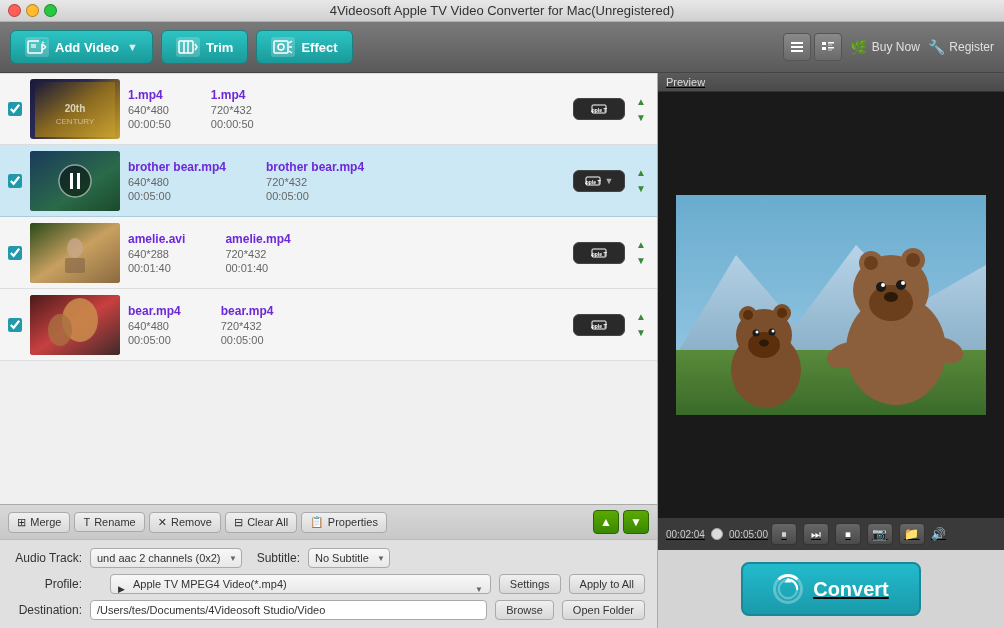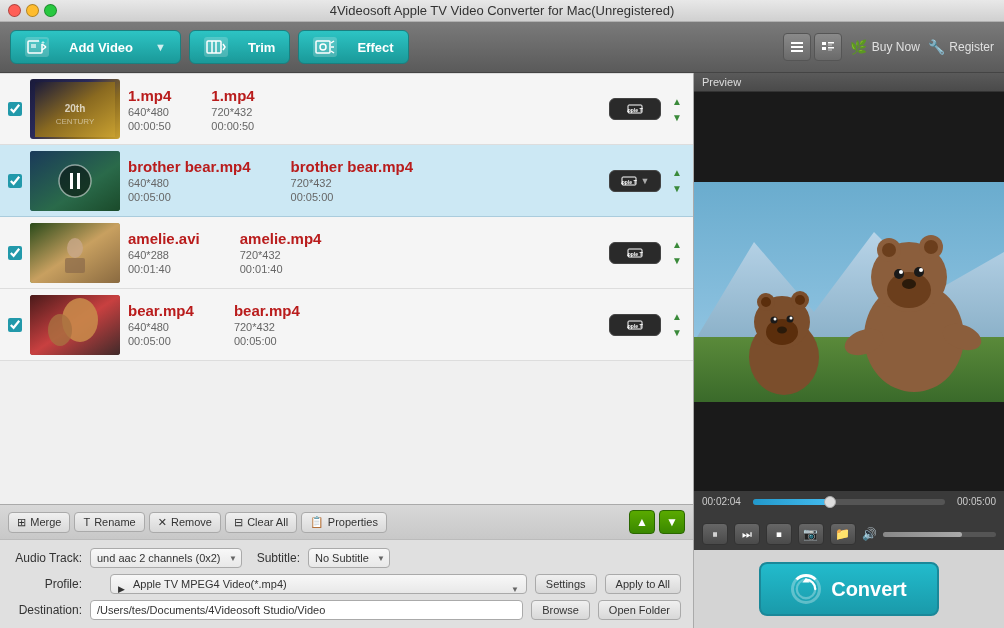--- a/index.html
+++ b/index.html
@@ -59,21 +59,21 @@
       background: linear-gradient(to bottom, #2dc4c4, #1a9999);
       border: 1px solid #1a8080;
       border-radius: 6px;
       color: white;
       font-size: 13px;
       font-weight: bold;
       padding: 6px 14px;
       cursor: pointer;
       display: flex;
       align-items: center;
-      gap: 20px;
+      gap: 6px;
       min-width: 80px;
     }
     .tool-btn-icon {
       width: 24px;
       height: 20px;
       background: rgba(255,255,255,0.2);
       border-radius: 3px;
       display: flex;
       align-items: center;
       justify-content: center;
@@ -170,21 +170,21 @@
     }
     .file-cols {
       display: flex;
       gap: 40px;
     }
     .file-col {
       display: flex;
       flex-direction: column;
       gap: 2px;
     }
-    .file-name { font-weight: bold; font-size: 15px; color: #b91c1c; }
+    .file-name { font-weight: bold; font-size: 12px; color: #6d28d9; }
     .file-meta { font-size: 11px; color: #666; }
     .appletv-btn {
       background: #2a2a2a;
       border: 1px solid #444;
       border-radius: 6px;
       padding: 4px 8px;
       color: white;
       font-size: 10px;
       font-weight: bold;
       cursor: pointer;
@@ -340,24 +340,25 @@
       background: linear-gradient(to bottom, #f0f0f0, #d8d8d8);
       border: 1px solid #aaa;
       border-radius: 4px;
       padding: 3px 10px;
       font-size: 11px;
       cursor: pointer;
       color: #333;
     }
     
     .right-panel {
-      width: 310px;
+      width: 346px;
       display: flex;
       flex-direction: column;
       background: #3a3a3a;
+      text-decoration: underline;
     }
     .preview-label {
       background: linear-gradient(to bottom, #5a5a5a, #4a4a4a);
       color: #ddd;
       font-size: 11px;
       padding: 3px 8px;
       border-bottom: 1px solid #333;
       font-weight: 500;
     }
     .preview-video {
@@ -366,22 +367,22 @@
       overflow: hidden;
       position: relative;
       display: flex;
       align-items: center;
       justify-content: center;
     }
     .preview-controls {
       background: #3a3a3a;
       padding: 5px 8px;
       display: flex;
-      flex-direction: column;
-      gap: 16px;
+      flex-direction: row;
+      gap: 3px;
     }
     .progress-bar-wrap {
       display: flex;
       align-items: center;
       gap: 6px;
     }
     .time-label {
       color: #ccc;
       font-size: 10px;
       min-width: 45px;

